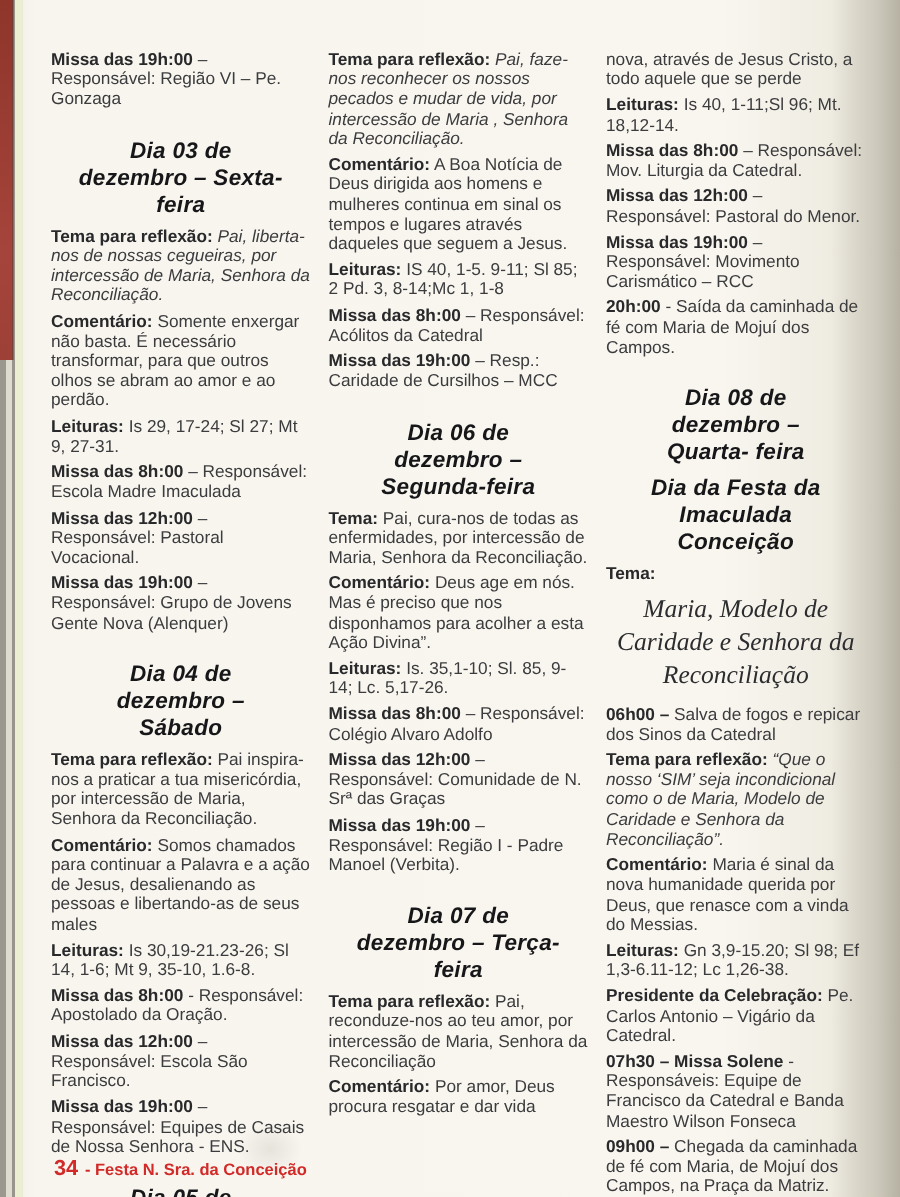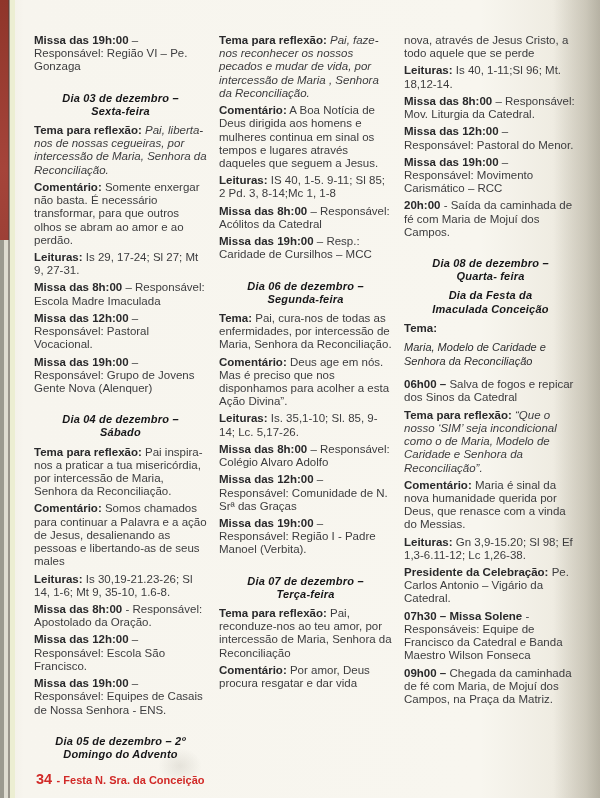--- a/index.html
+++ b/index.html
@@ -14,26 +14,26 @@
   .spine-yellow{position:absolute;left:10px;top:0;width:5px;height:798px;background:#eceed2;}
   .edge-shade{position:absolute;right:0;top:0;width:46px;height:798px;
     background:linear-gradient(90deg,rgba(160,155,140,0),rgba(160,155,140,.28) 70%,rgba(140,135,120,.38));}
   .smudge{position:absolute;left:158px;top:748px;width:44px;height:36px;border-radius:50%;
     background:radial-gradient(ellipse at center, rgba(120,115,100,.14), rgba(120,115,100,0) 70%);}
   .content{position:absolute;left:34px;top:34px;display:flex;gap:12px;}
   .col{width:173px;}
   .blk{margin:0 0 4px;font-size:11.5px;line-height:1.15;color:#3c3c3e;}
   .blk b{color:#29292b;}
   .it{font-style:italic;}
-  .hdr{margin:18px 16px 6px;font-size:11px;line-height:1.2;font-weight:bold;font-style:italic;
+  .hdr{margin:18px 16px 6px;font-size:15px;line-height:1.2;font-weight:bold;font-style:italic;
     text-align:center;color:#171719;letter-spacing:.2px;}
   .hdr.left{text-align:center;}
   .hdr.tight{margin-top:2px;}
-  .quote{font-family:Liberation Sans, sans-serif;font-style:italic;
-    font-size:11px;line-height:1.28;color:#2d2d2f;margin:5px 0 10px;}
+  .quote{font-family:Liberation Serif, serif;font-style:italic;
+    font-size:17px;line-height:1.28;color:#2d2d2f;margin:5px 0 10px;text-align:center;}
   .footer{position:absolute;left:36px;bottom:10px;color:#d12a28;font-weight:bold;white-space:nowrap;}
   .footer .num{font-size:14.5px;}
   .footer .ftxt{font-size:11px;}
 </style>
 </head>
 <body>
 
 <div class="page">
   <div class="spine-base"></div>
   <div class="spine-red"></div>

